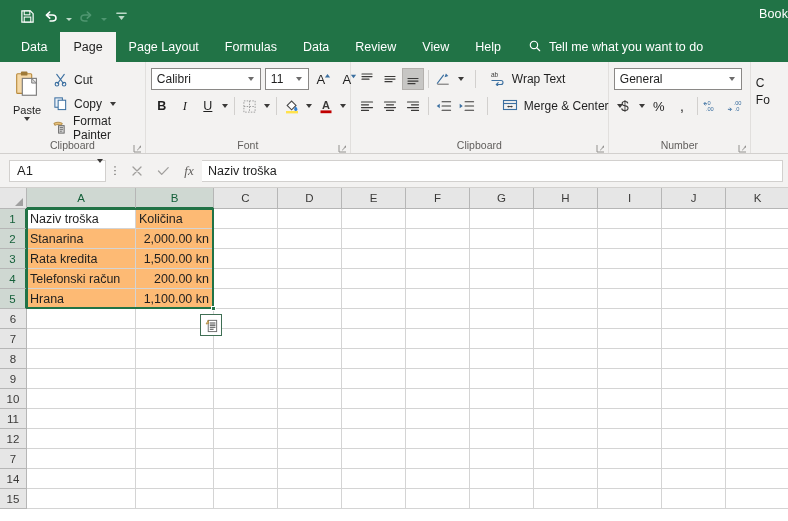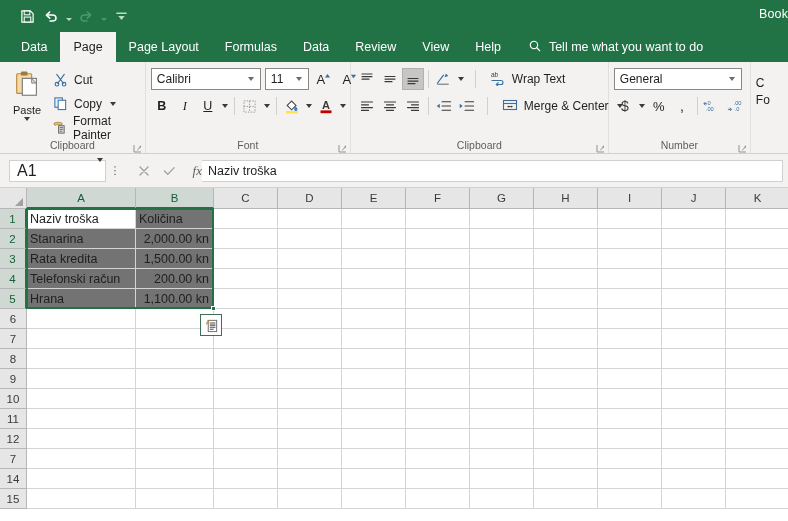--- a/index.html
+++ b/index.html
@@ -133,31 +133,31 @@
     white-space:nowrap; overflow:hidden;
   }
 
   
   .fbar{
     height:34px; background:#f3f2f1; display:flex; align-items:center;
     padding:0 4px; gap:0; border-bottom:1px solid #d2d0ce;
   }
   .namebox{
     width:97px; height:22px; background:#ffffff; border:1px solid #d2d0ce;
-    display:flex; align-items:center; padding:0 2px 0 7px; font-size:16px;
+    display:flex; align-items:center; padding:0 2px 0 7px; font-size:13px;
     cursor:pointer; margin-left:5px;
   }
   .namebox .nb-txt{ flex:1; }
   .fb-dots{
     width:18px; height:22px; display:flex; align-items:center; justify-content:center;
     cursor:pointer; color:#605e5c; font-size:11px; letter-spacing:0;
   }
   .fb-btns{ display:flex; align-items:center; }
   .fb-btn{
-    width:26px; height:22px; display:flex; align-items:center; justify-content:flex-end;
+    width:26px; height:22px; display:flex; align-items:center; justify-content:center;
     cursor:pointer; color:#a19f9d;
   }
   .fb-input{
     flex:1; height:22px; background:#ffffff; border:1px solid #d2d0ce; border-left:none;
     display:flex; align-items:center; padding:0 6px; font-size:12.5px;
     margin-right:1px; cursor:text;
   }
 
   
   .gridwrap{ position:relative; width:788px; height:521px; }
@@ -185,21 +185,21 @@
     border-bottom:1px solid #b6b6b6; display:flex; align-items:center;
     justify-content:center; font-size:11.5px; color:#3b3a39; cursor:pointer;
   }
   .rh.sel{ background:#cfd8d2; border-right:2px solid #217346; color:#15603a; }
   .cells{ position:absolute; left:27px; top:21px; }
   .cell{
     position:absolute; border-right:1px solid #d4d4d4; border-bottom:1px solid #d4d4d4;
     display:flex; align-items:center; font-size:12.5px; overflow:hidden;
     white-space:nowrap; cursor:cell; background:transparent;
   }
-  .cell.selfill{ background:#737373; }
+  .cell.selfill{ background:#fdba74; }
   .cell.active{ background:#ffffff; }
   .cell.l{ justify-content:flex-start; padding-left:3px; }
   .cell.r{ justify-content:flex-end; padding-right:4px; }
   .selrect{
     position:absolute; border:2px solid #217346; pointer-events:none;
   }
   .selhandle{
     position:absolute; width:5px; height:5px; background:#217346;
     border:1px solid #ffffff;
   }

